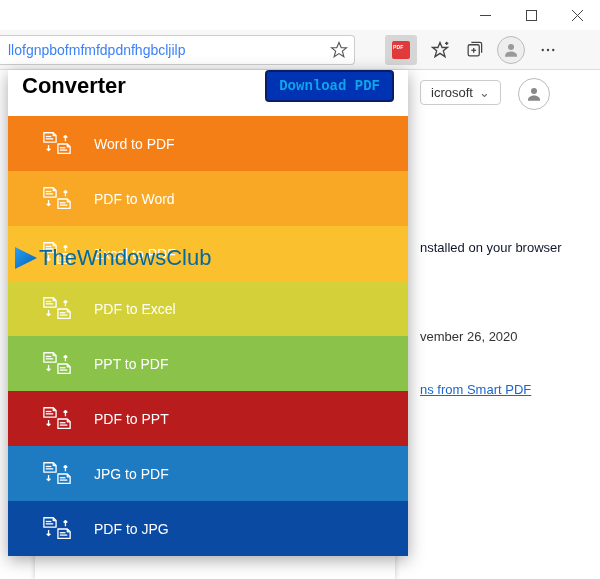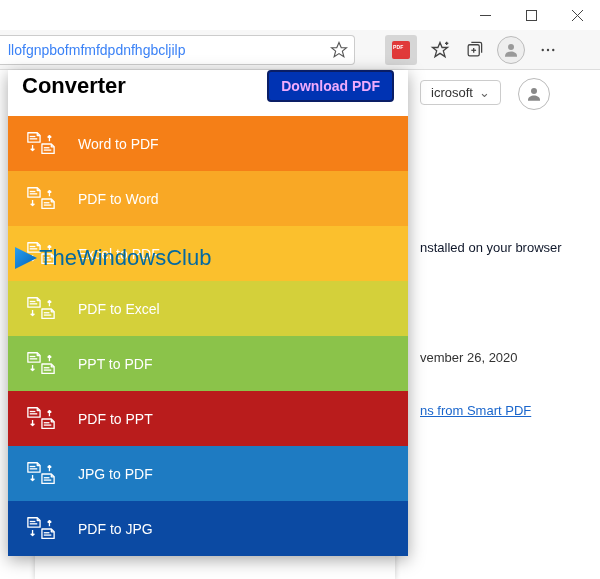--- a/index.html
+++ b/index.html
@@ -20,22 +20,22 @@
   .ext-icon { width: 18px; height: 18px; background: #e03a3a; border-radius: 2px; position: relative; }
   .ext-icon::after { content: "PDF"; position: absolute; top: 3px; left: 1px; font-size: 5px; color: #fff; font-weight: bold; letter-spacing: 0.2px; }
   .tb-icon { width: 34px; height: 30px; display: flex; align-items: center; justify-content: center; color: #444; }
   .avatar { width: 28px; height: 28px; border-radius: 50%; border: 1px solid #bbb; background: #eee; display: flex; align-items: center; justify-content: center; margin: 0 6px; }
   .avatar svg { width: 18px; height: 18px; color: #999; }
 
   
   .popup { position: absolute; top: 70px; left: 8px; width: 400px; background: #fff; box-shadow: 0 4px 16px rgba(0,0,0,0.35); z-index: 20; }
   .popup-head { display: flex; align-items: center; justify-content: space-between; padding: 0 14px 14px; }
   .popup-title { font-size: 22px; font-weight: 700; color: #000; }
-  .dl-btn { background: #0033b3; color: #f0abfc; border: 2px solid #0a1e66; border-radius: 4px; padding: 6px 12px; font-size: 14px; font-weight: 600; cursor: pointer; }
-  .row { display: flex; align-items: center; height: 55px; padding-left: 18px; color: #fff; font-size: 14px; font-weight: 500; cursor: pointer; }
+  .dl-btn { background: #0033b3; color: #0ea5e9; border: 2px solid #0a1e66; border-radius: 4px; padding: 6px 12px; font-size: 14px; font-weight: 600; cursor: pointer; font-family: Liberation Mono, monospace; }
+  .row { display: flex; align-items: center; height: 55px; padding-left: 34px; color: #fff; font-size: 14px; font-weight: 500; cursor: pointer; }
   .row .label { margin-left: 22px; }
   .docicon { width: 30px; height: 28px; position: relative; }
   .docicon svg { width: 30px; height: 28px; }
 
   .c-word2pdf   { background: #f57f17; }
   .c-pdf2word   { background: #f9a825; }
   .c-excel2pdf  { background: #fbc02d; }
   .c-pdf2excel  { background: #d4d03a; }
   .c-ppt2pdf    { background: #8bc34a; }
   .c-pdf2ppt    { background: #b91c1c; }
@@ -47,21 +47,21 @@
   .wm-logo { width: 22px; height: 22px; background: #0078d7; margin-right: 2px; clip-path: polygon(0 0, 100% 0, 100% 100%); transform: rotate(0deg); }
   .wm-logo { clip-path: polygon(0 0, 100% 50%, 0 100%); background: linear-gradient(135deg,#2aa0f0,#005fb8); }
 
   
   .page-bg { position: absolute; top: 70px; left: 0; right: 0; bottom: 0; padding-left: 420px; padding-top: 8px; color: #333; font-size: 13px; z-index: 5; overflow: hidden; }
   .ms-tab { border: 1px solid #ccc; border-radius: 4px; padding: 4px 10px; display: inline-flex; align-items: flex-start; font-size: 13px; color: #333; background: #fff; }
   .ms-tab .chev { margin-left: 6px; color: #666; }
   .avatar2 { display: inline-flex; width: 32px; height: 32px; border: 1px solid #bbb; border-radius: 50%; align-items: center; justify-content: center; margin-left: 14px; vertical-align: middle; }
   .avatar2 svg { width: 18px; height: 18px; color: #888; }
   .info-line { margin-top: 130px; color: #0f172a; }
-  .info-block { margin-top: 87px; line-height: 2.4; color: #333; }
+  .info-block { margin-top: 66px; line-height: 2.4; color: #333; }
   .link { color: #1a66cc; text-decoration: underline; }
 
   .shadow-card { position: absolute; left: 35px; top: 540px; width: 360px; height: 40px; background: #fff; box-shadow: 0 0 6px rgba(0,0,0,0.2); z-index: 1; }
 </style>
 </head>
 <body>
 
 <div class="titlebar">
   <div class="win-btn">
     <svg viewBox="0 0 11 11">

